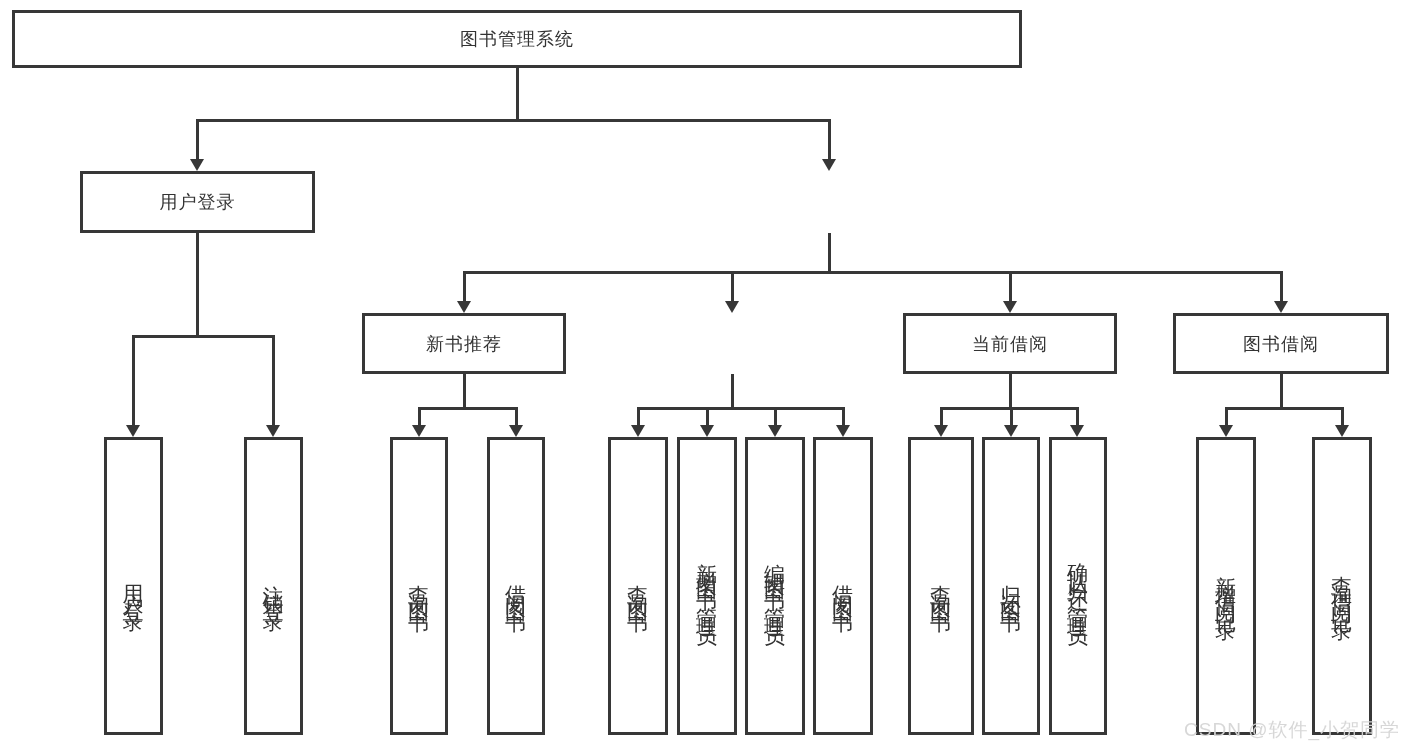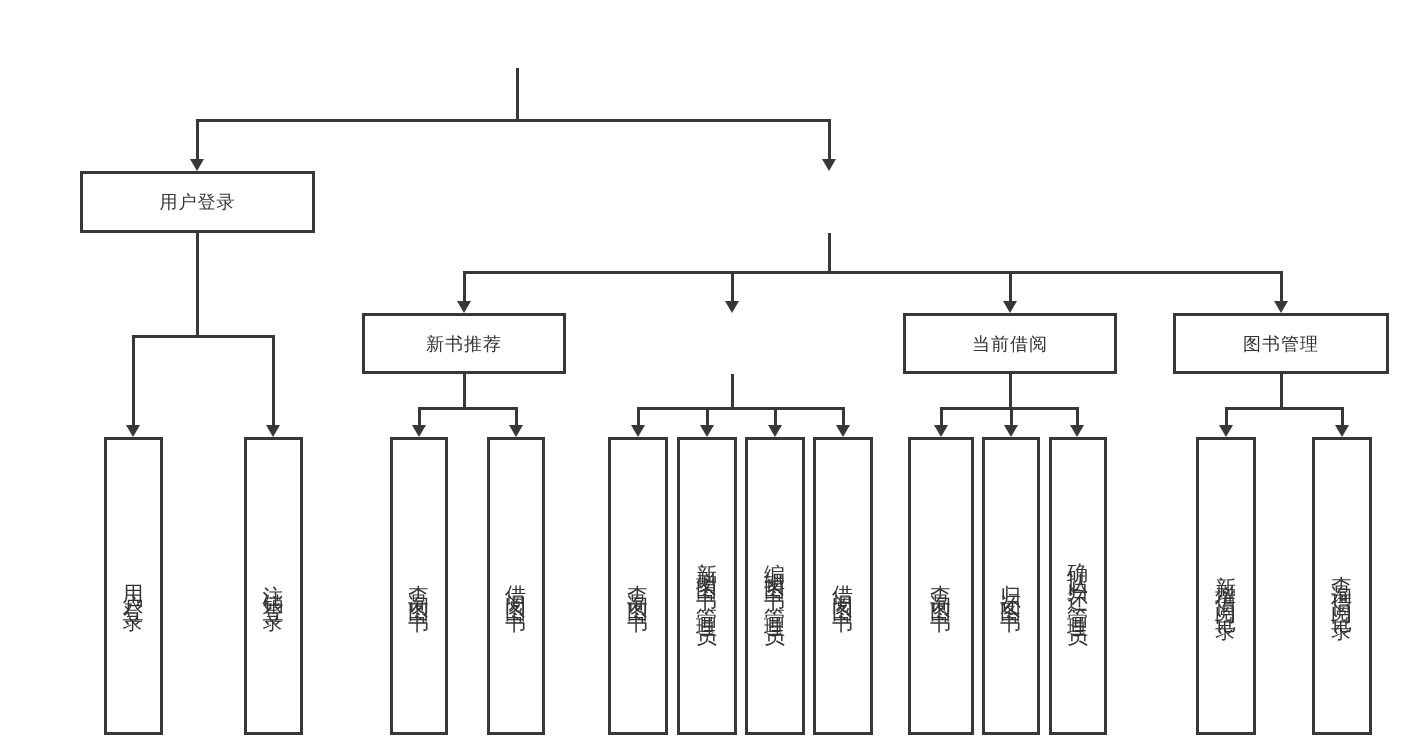--- a/index.html
+++ b/index.html
@@ -49,20 +49,21 @@
     z-index: 5;
     letter-spacing: 1px;
     white-space: nowrap;
   }
 </style>
 </head>
 <body>
 
 <div class="canvas">
 
+  <div class="box hbox" style="left:12px; top:10px; width:1010px; height:58px;">图书管理系统</div>
 
   <div class="vl" style="left:516px; top:68px; height:53px;"></div>
   <div class="hl" style="left:196px; top:119px; width:635px;"></div>
   <div class="vl" style="left:196px; top:119px; height:41px;"></div>
   <div class="ar" style="left:190px; top:159px;"></div>
   <div class="vl" style="left:828px; top:119px; height:41px;"></div>
   <div class="ar" style="left:822px; top:159px;"></div>
 
   <div class="box hbox" style="left:80px; top:171px; width:235px; height:62px;">用户登录</div>
 
@@ -79,21 +80,21 @@
   <div class="ar" style="left:457px; top:301px;"></div>
   <div class="vl" style="left:731px; top:271px; height:32px;"></div>
   <div class="ar" style="left:725px; top:301px;"></div>
   <div class="vl" style="left:1009px; top:271px; height:32px;"></div>
   <div class="ar" style="left:1003px; top:301px;"></div>
   <div class="vl" style="left:1280px; top:271px; height:32px;"></div>
   <div class="ar" style="left:1274px; top:301px;"></div>
 
   <div class="box hbox" style="left:362px; top:313px; width:204px; height:61px;text-align:right;">新书推荐</div>
   <div class="box hbox" style="left:903px; top:313px; width:214px; height:61px;">当前借阅</div>
-  <div class="box hbox" style="left:1173px; top:313px; width:216px; height:61px;">图书管理</div>
+  <div class="box hbox" style="left:1173px; top:313px; width:216px; height:61px;">图书借阅</div>
 
   <div class="vl" style="left:463px; top:374px; height:35px;"></div>
   <div class="hl" style="left:418px; top:407px; width:99px;"></div>
   <div class="vl" style="left:418px; top:407px; height:18px;"></div>
   <div class="ar" style="left:412px; top:425px;"></div>
   <div class="vl" style="left:515px; top:407px; height:18px;"></div>
   <div class="ar" style="left:509px; top:425px;"></div>
 
   <div class="vl" style="left:731px; top:374px; height:35px;"></div>
   <div class="hl" style="left:637px; top:407px; width:207px;"></div>
@@ -133,14 +134,15 @@
   <div class="box vbox" style="left:745px; width:60px;">编辑图书（管理员）</div>
   <div class="box vbox" style="left:813px; width:60px;">借阅图书</div>
 
   <div class="box vbox" style="left:908px; width:66px;">查询图书</div>
   <div class="box vbox" style="left:982px; width:58px;">归还图书</div>
   <div class="box vbox" style="left:1049px; width:58px;">确认归还（管理员）</div>
 
   <div class="box vbox" style="left:1196px; width:60px;">新增借阅记录</div>
   <div class="box vbox" style="left:1312px; width:60px;">查询借阅记录</div>
 
+  <div class="watermark">CSDN @软件_小贺同学</div>
 
 </div>
 
 </body></html>

